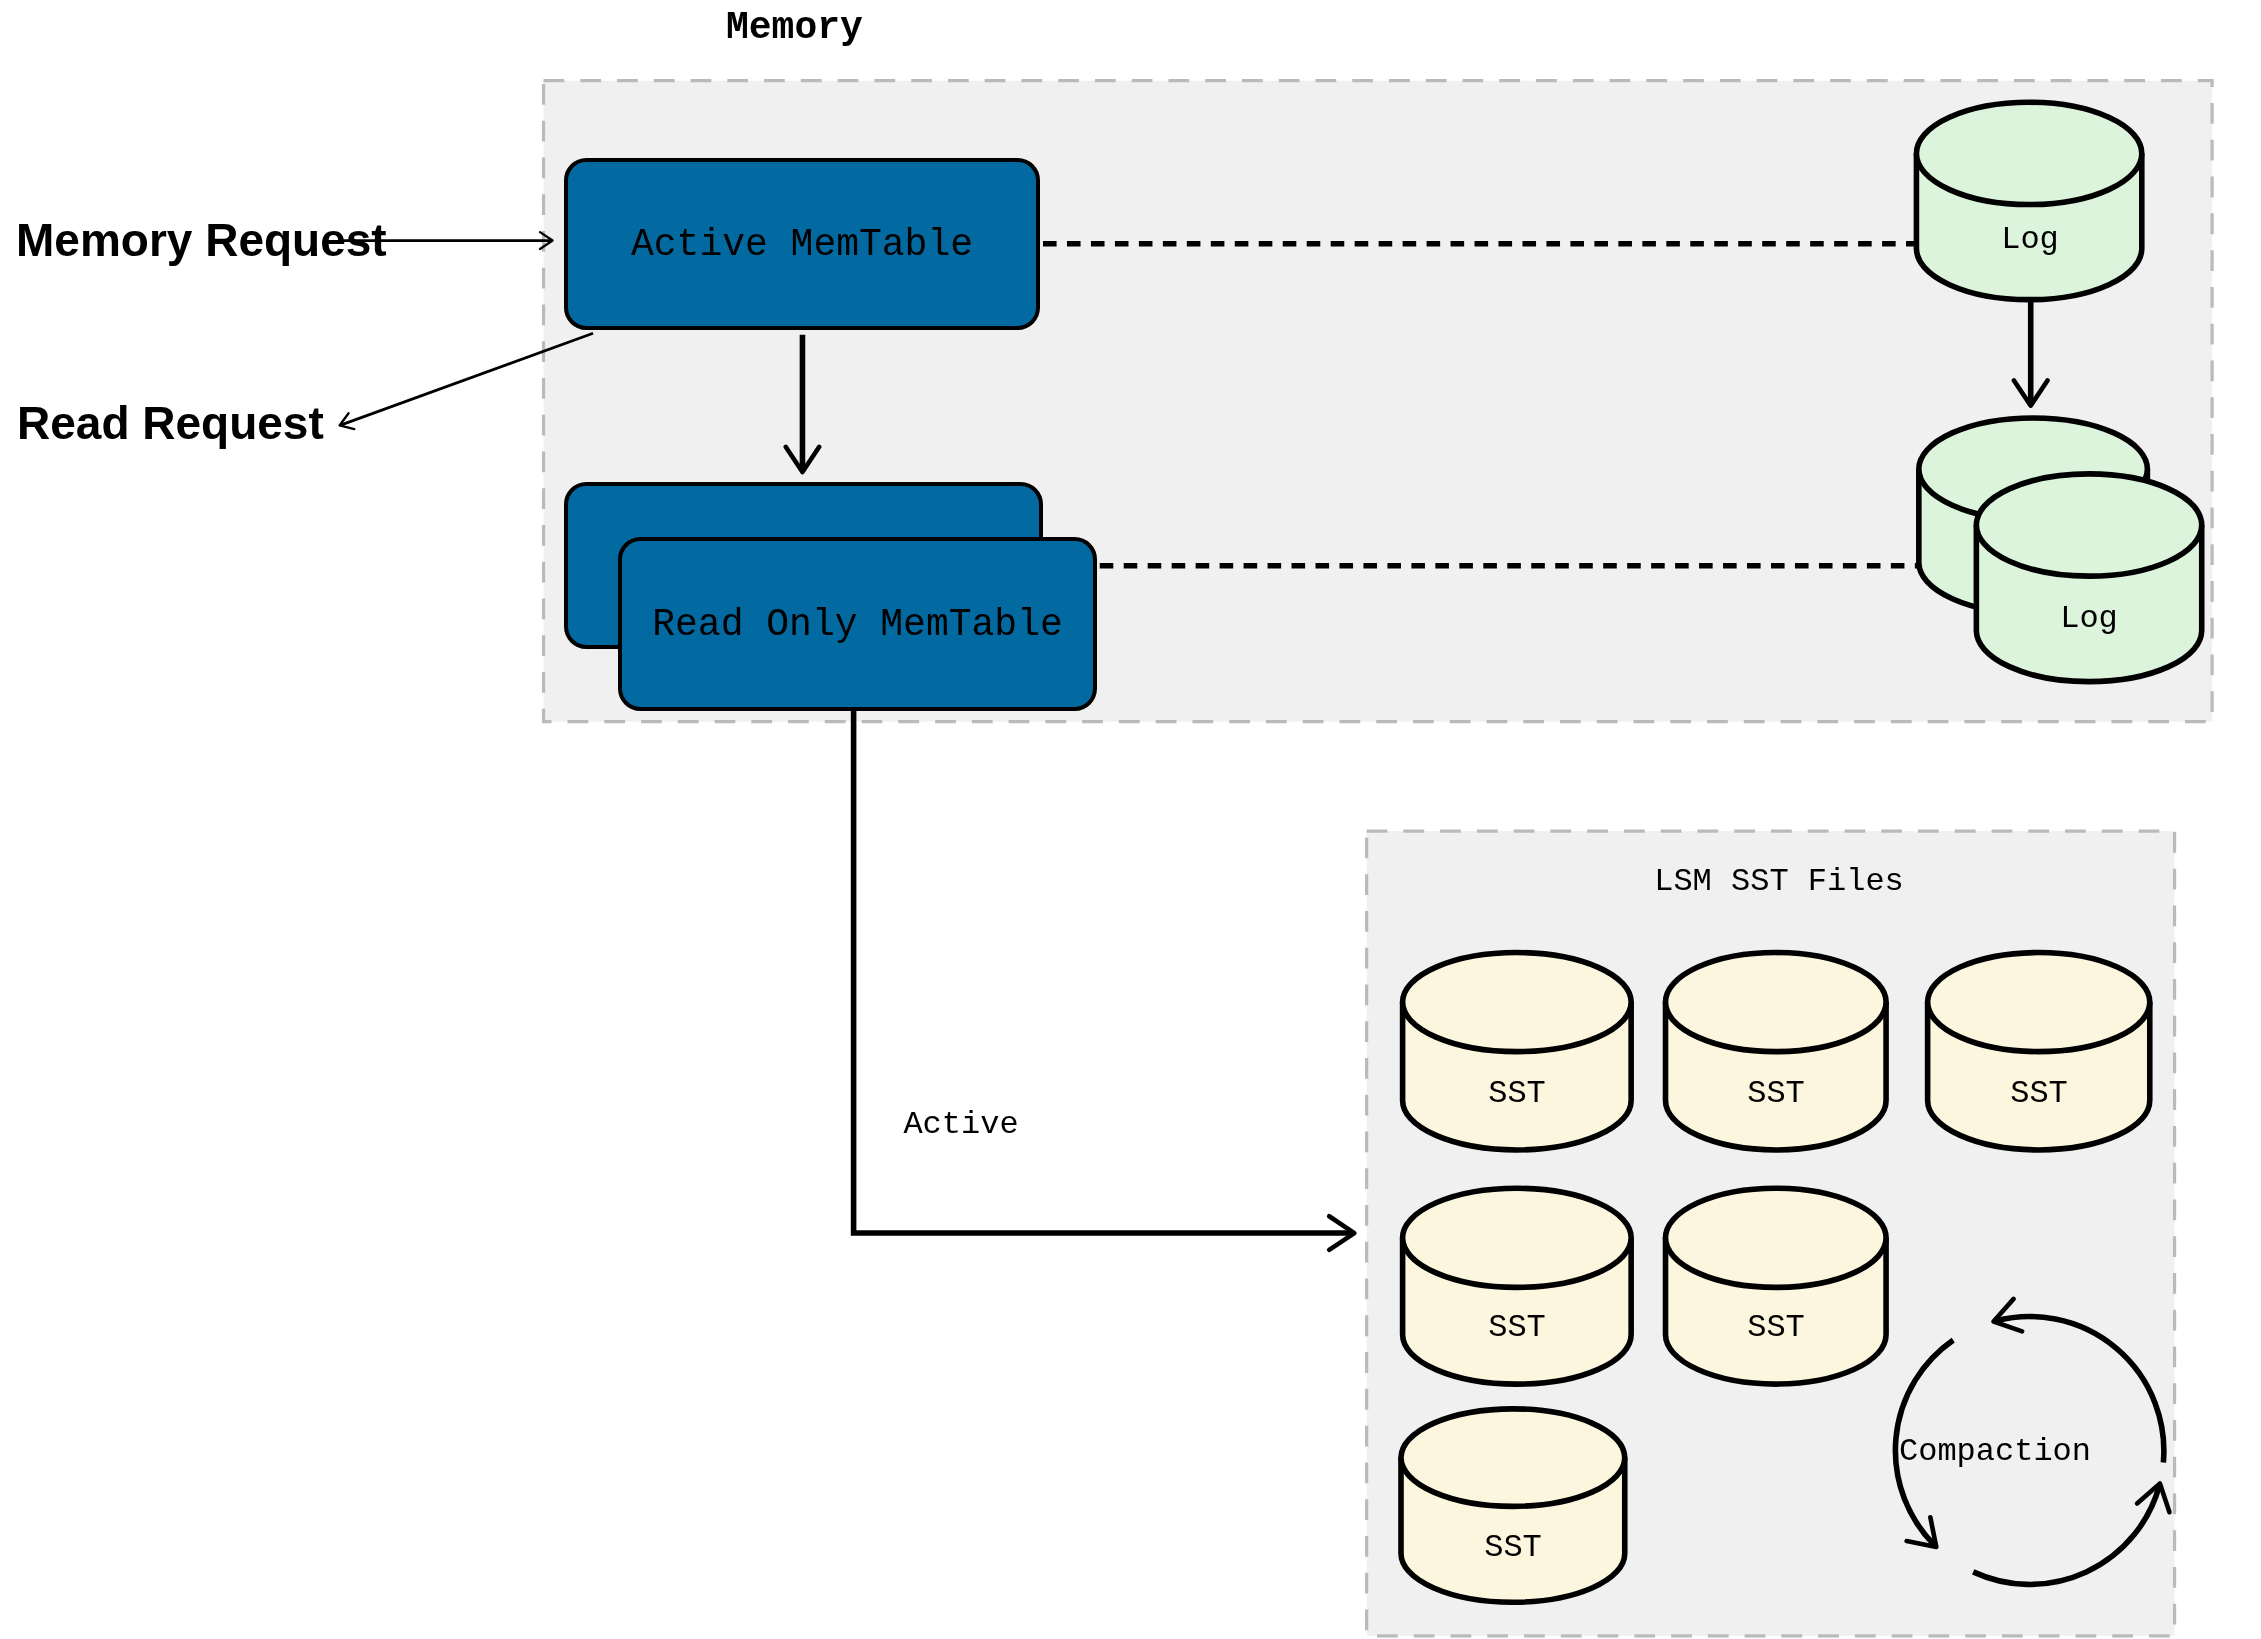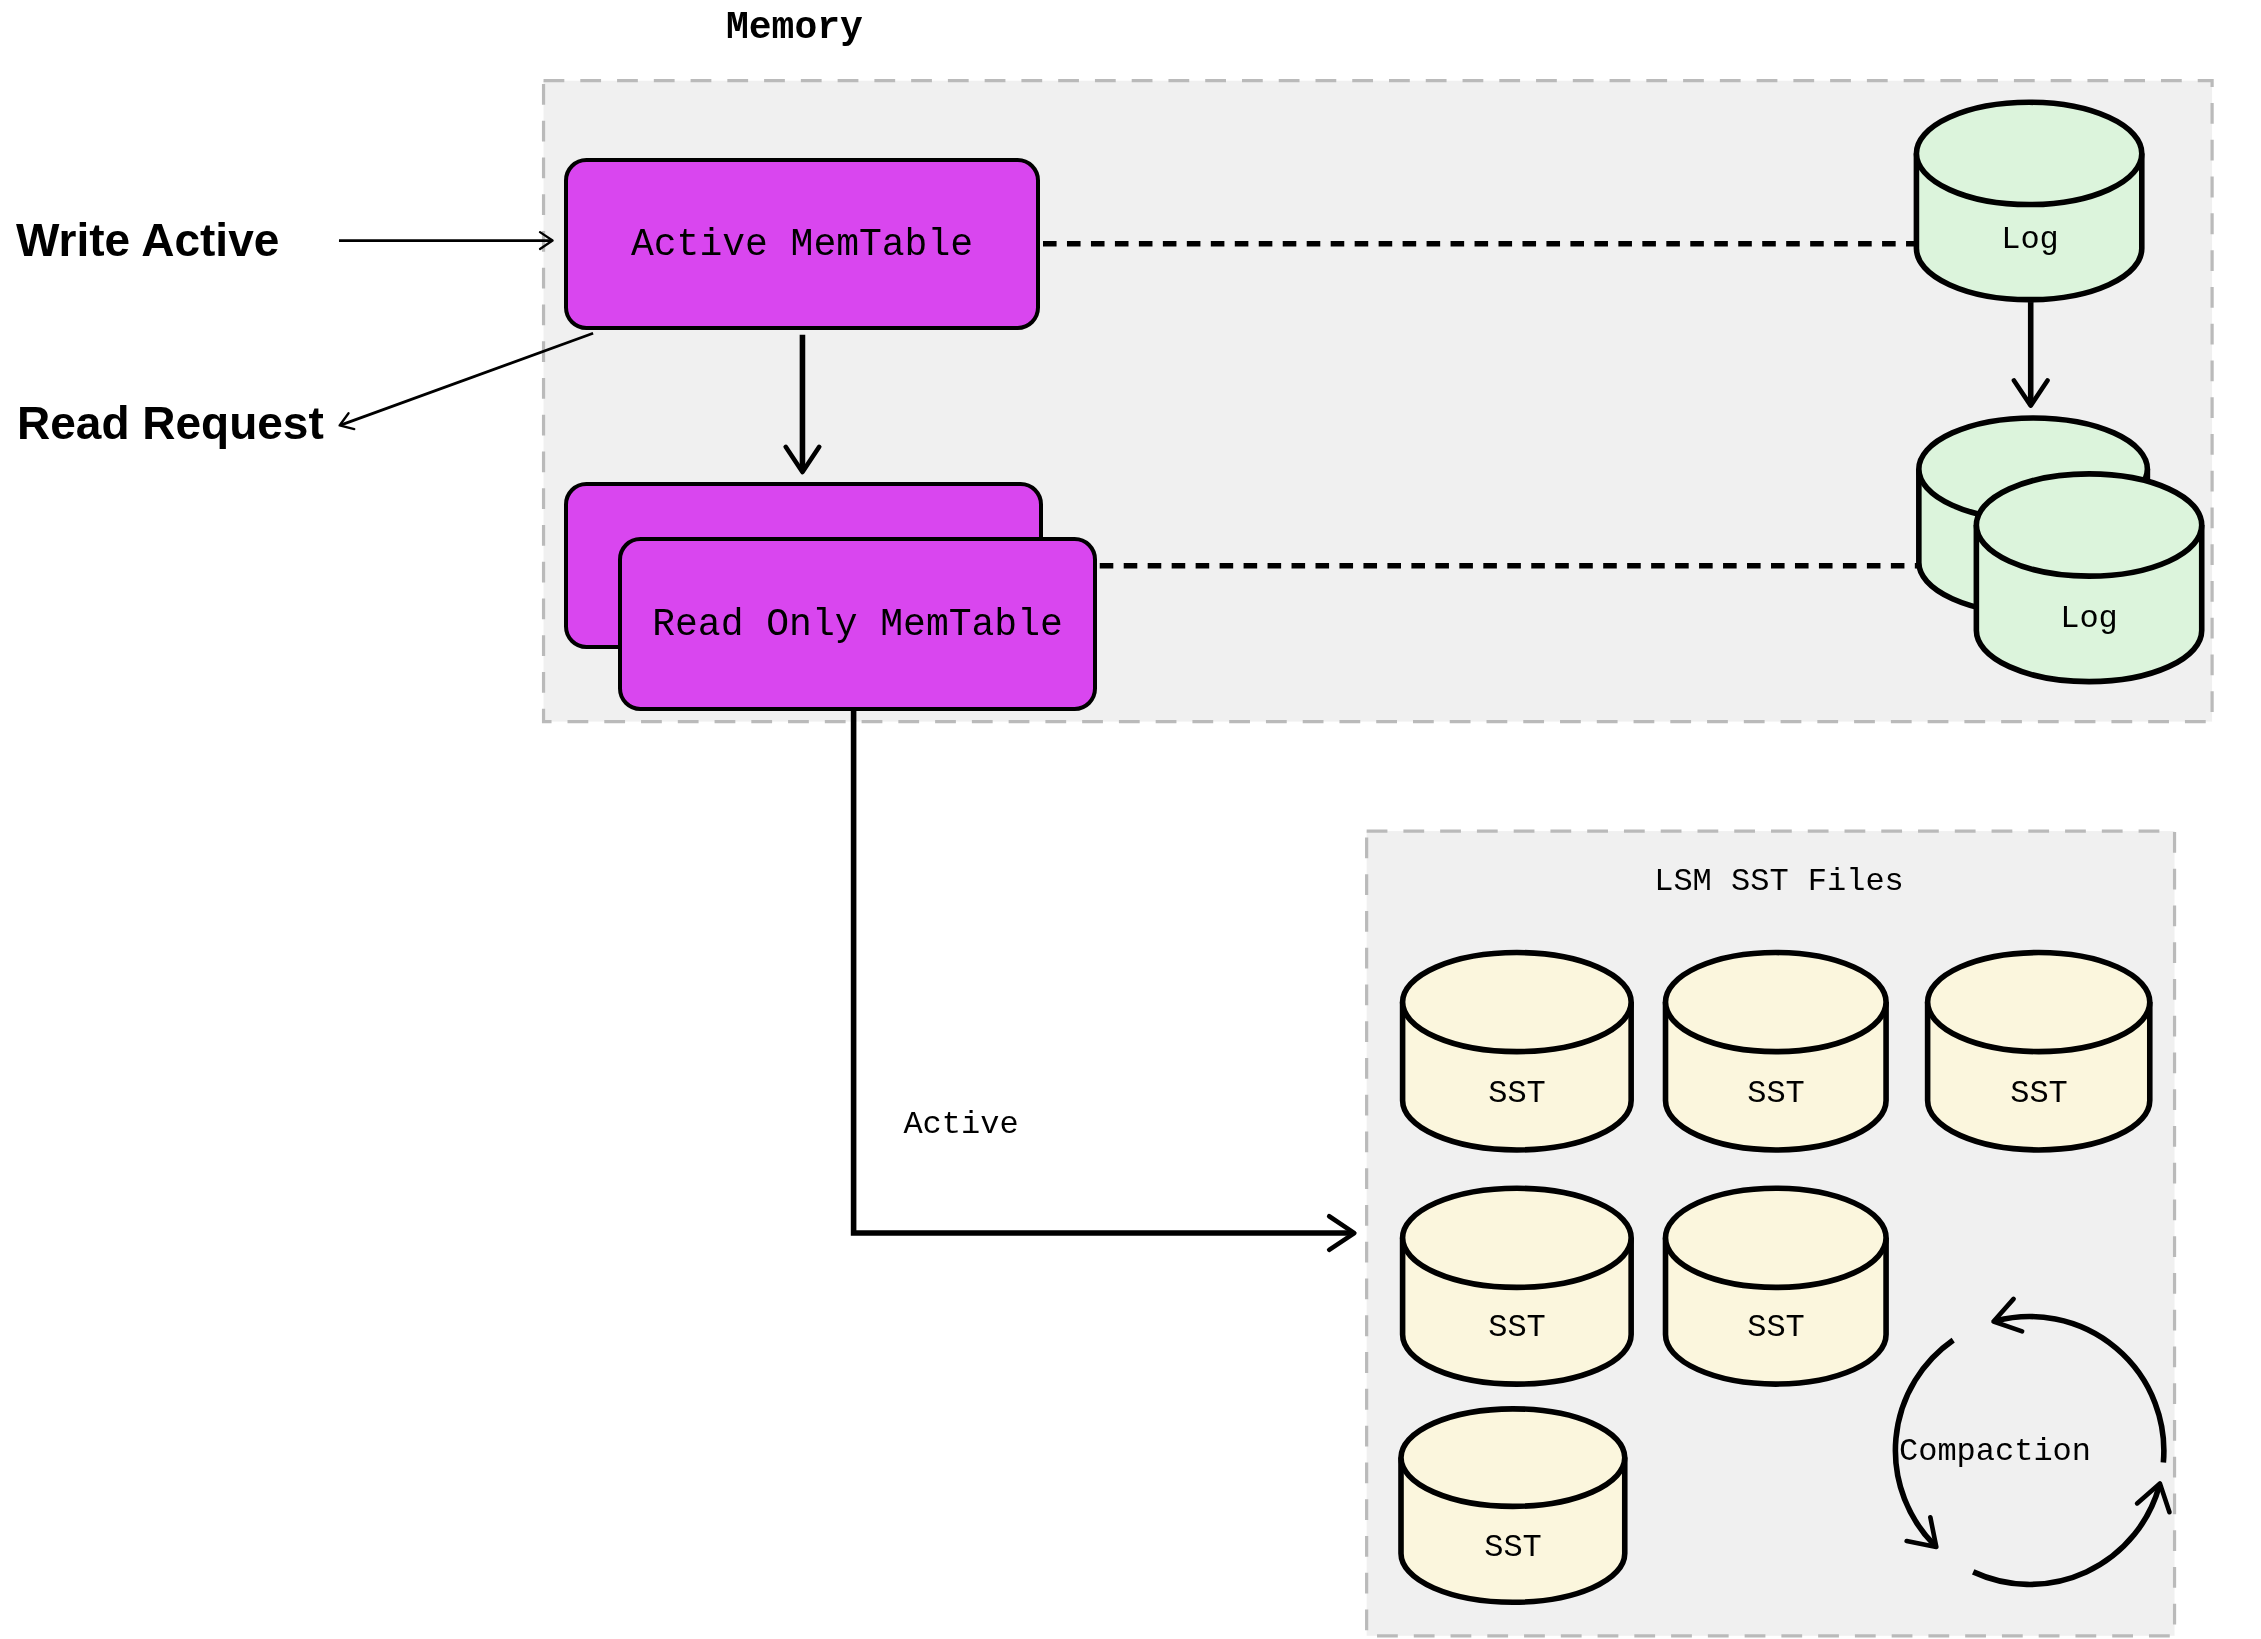--- a/index.html
+++ b/index.html
@@ -25,21 +25,21 @@
     font-family:"Liberation Mono","DejaVu Sans Mono",monospace;
     font-size:38px;line-height:1.15;color:#000;white-space:nowrap;font-weight:bold;
   }
   .req{
     position:absolute;
     font-family:"Liberation Sans","DejaVu Sans",sans-serif;
     font-weight:bold;font-size:46px;line-height:1;color:#000;white-space:nowrap;
   }
   .box{
     position:absolute;box-sizing:border-box;
-    background:#d946ef;border:4.8px solid #000;border-radius:22.4px;
+    background:#0369a1;border:4.8px solid #000;border-radius:22.4px;
     display:flex;align-items:center;justify-content:center;
     font-size:38px;color:#000;white-space:nowrap;
   }
 </style>
 </head>
 <body>
 
 <div class="canvas">
 
   <svg class="layer" viewBox="0 0 2829 2051">
@@ -111,21 +111,21 @@
   <div class="box" style="left:564px;top:158px;width:476px;height:172px;">
     <span>Active MemTable</span>
   </div>
   <div class="box" style="left:618px;top:537px;width:479px;height:174px;">
     <span>Read Only MemTable</span>
   </div>
 
   <div class="labels">
     <div class="toplabel" style="left:726px;top:6.4px;">Memory</div>
 
-    <div class="req" style="left:16px;top:217px;">Write Active</div>
+    <div class="req" style="left:16px;top:217px;">Memory Request</div>
     <div class="req" style="left:17px;top:400px;">Read Request</div>
 
     <div class="mlabel" style="left:2030px;top:240px;">Log</div>
     <div class="mlabel" style="left:2089px;top:619px;">Log</div>
 
     <div class="mlabel" style="left:961px;top:1125px;">Active</div>
 
     <div class="mlabel" style="left:1779px;top:882px;">LSM SST Files</div>
 
     <div class="mlabel" style="left:1517px;top:1094px;">SST</div>

